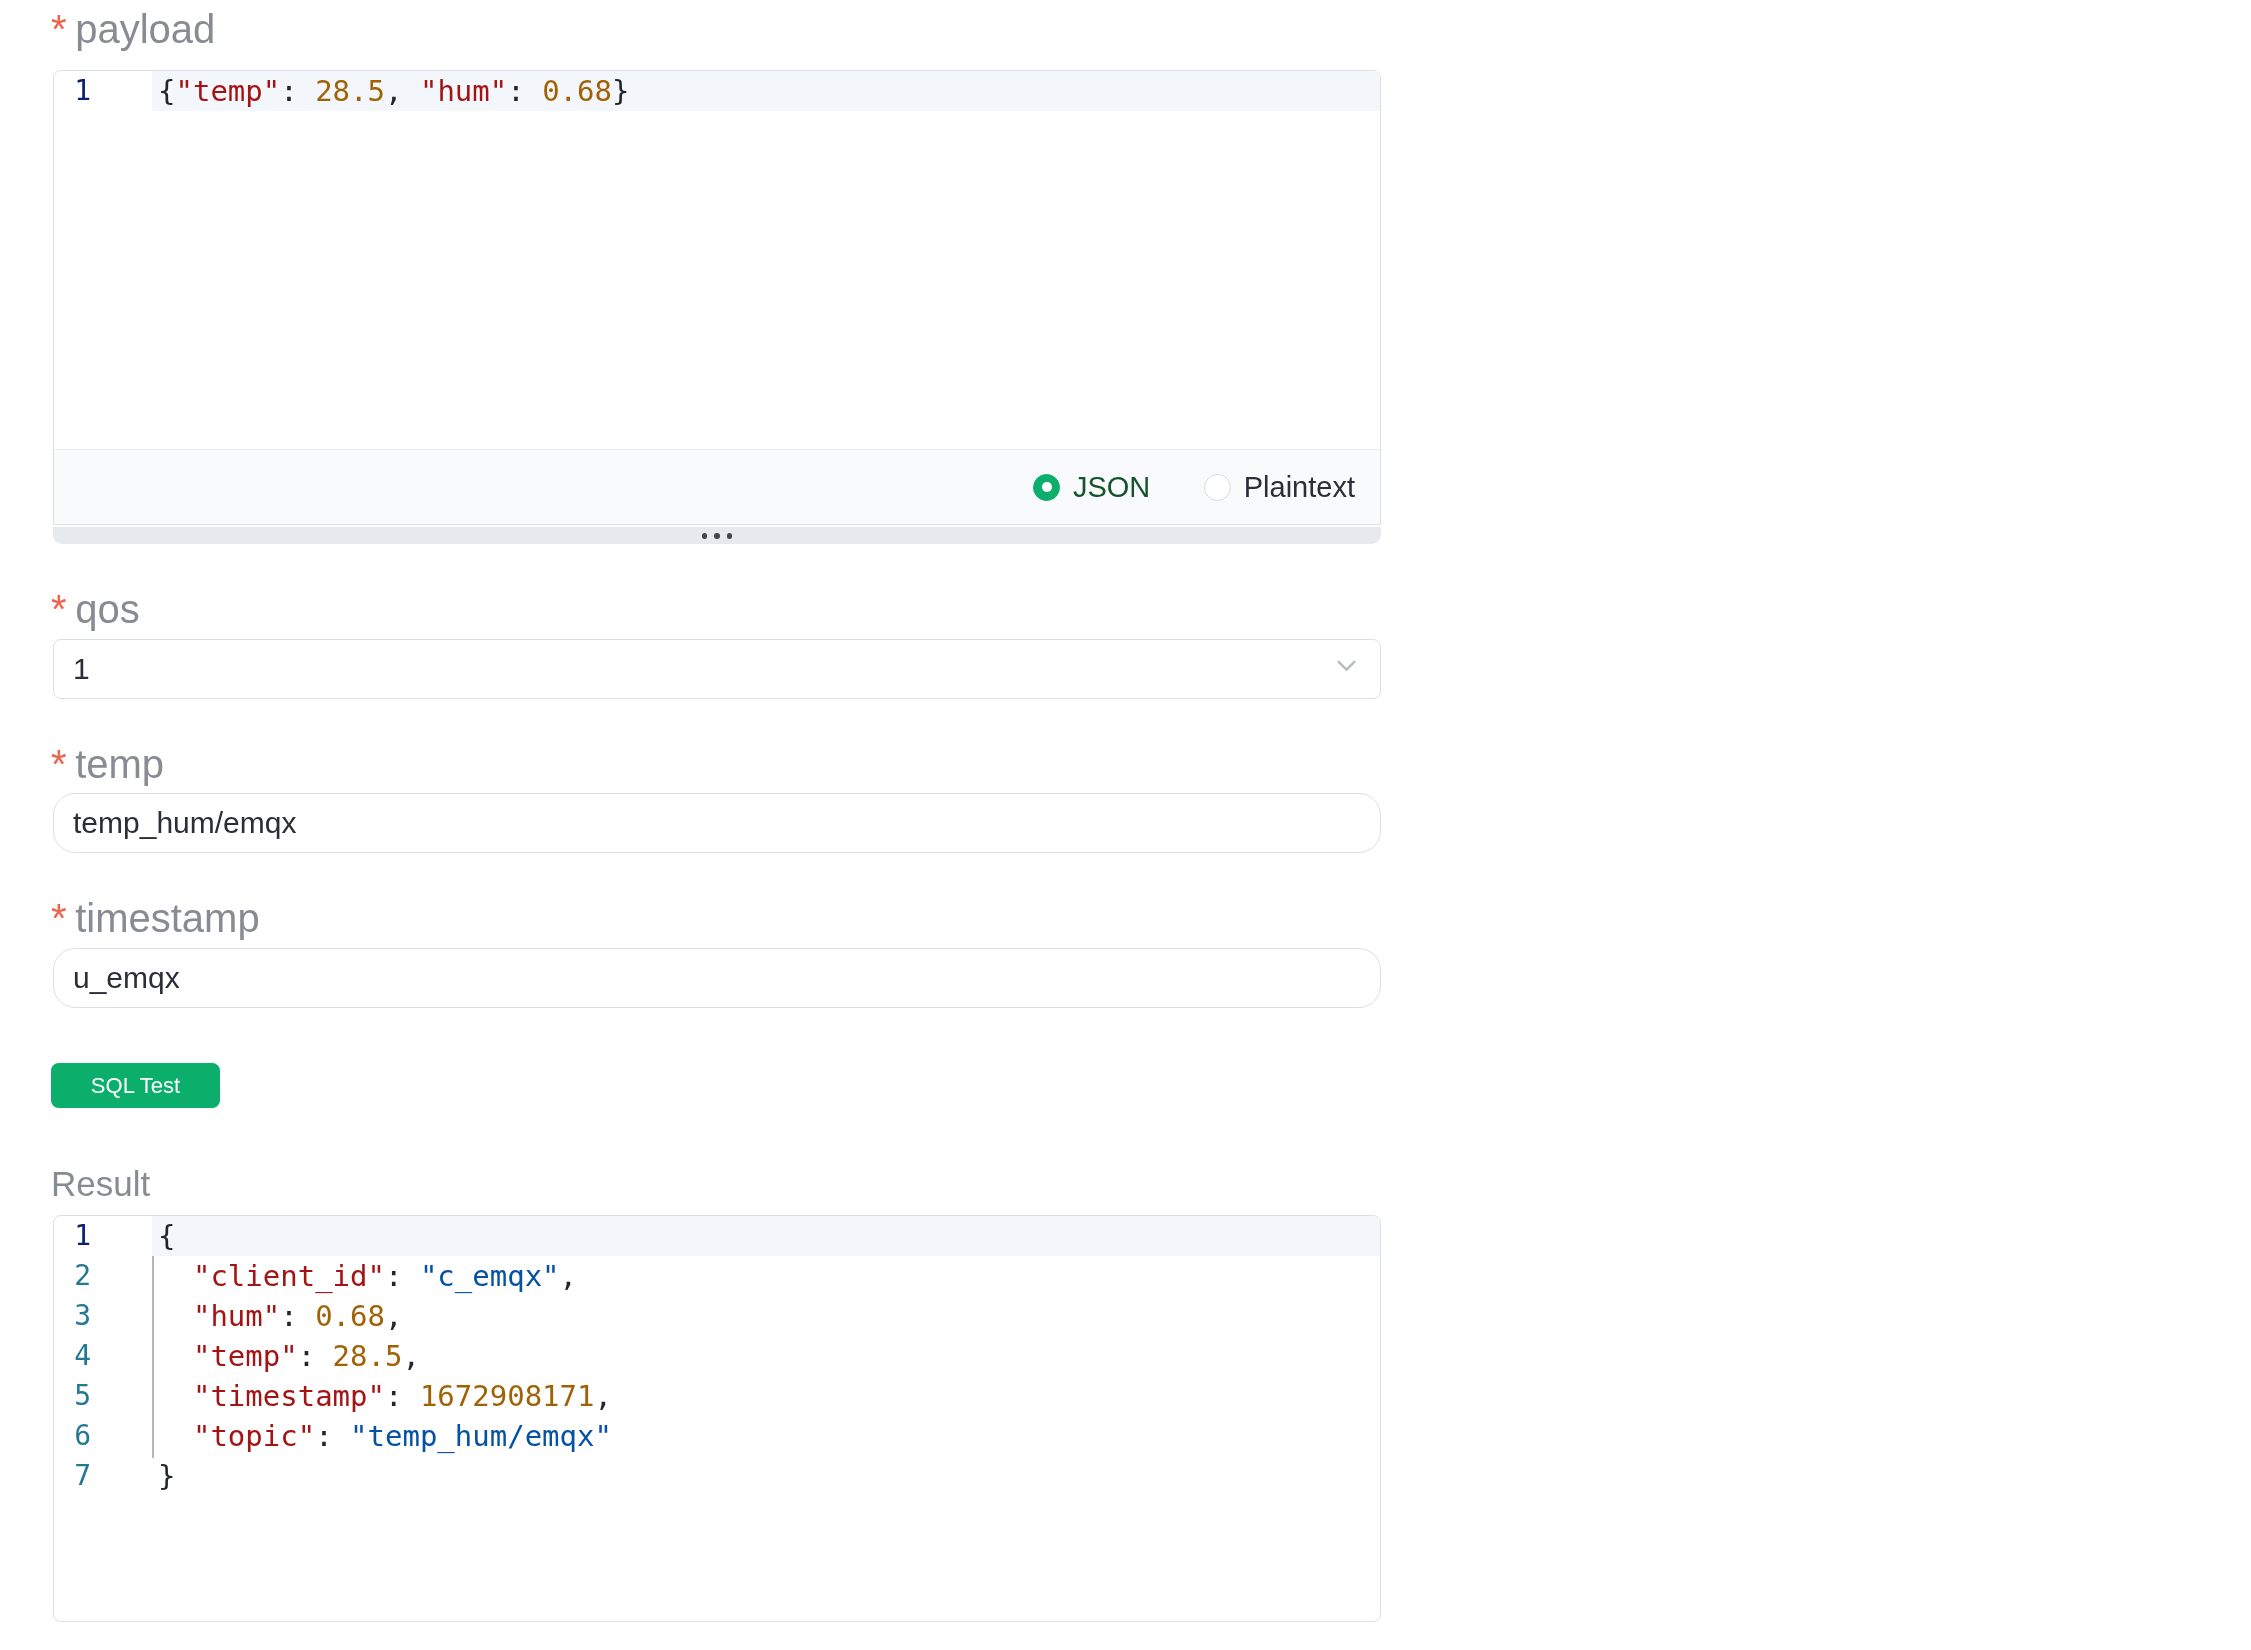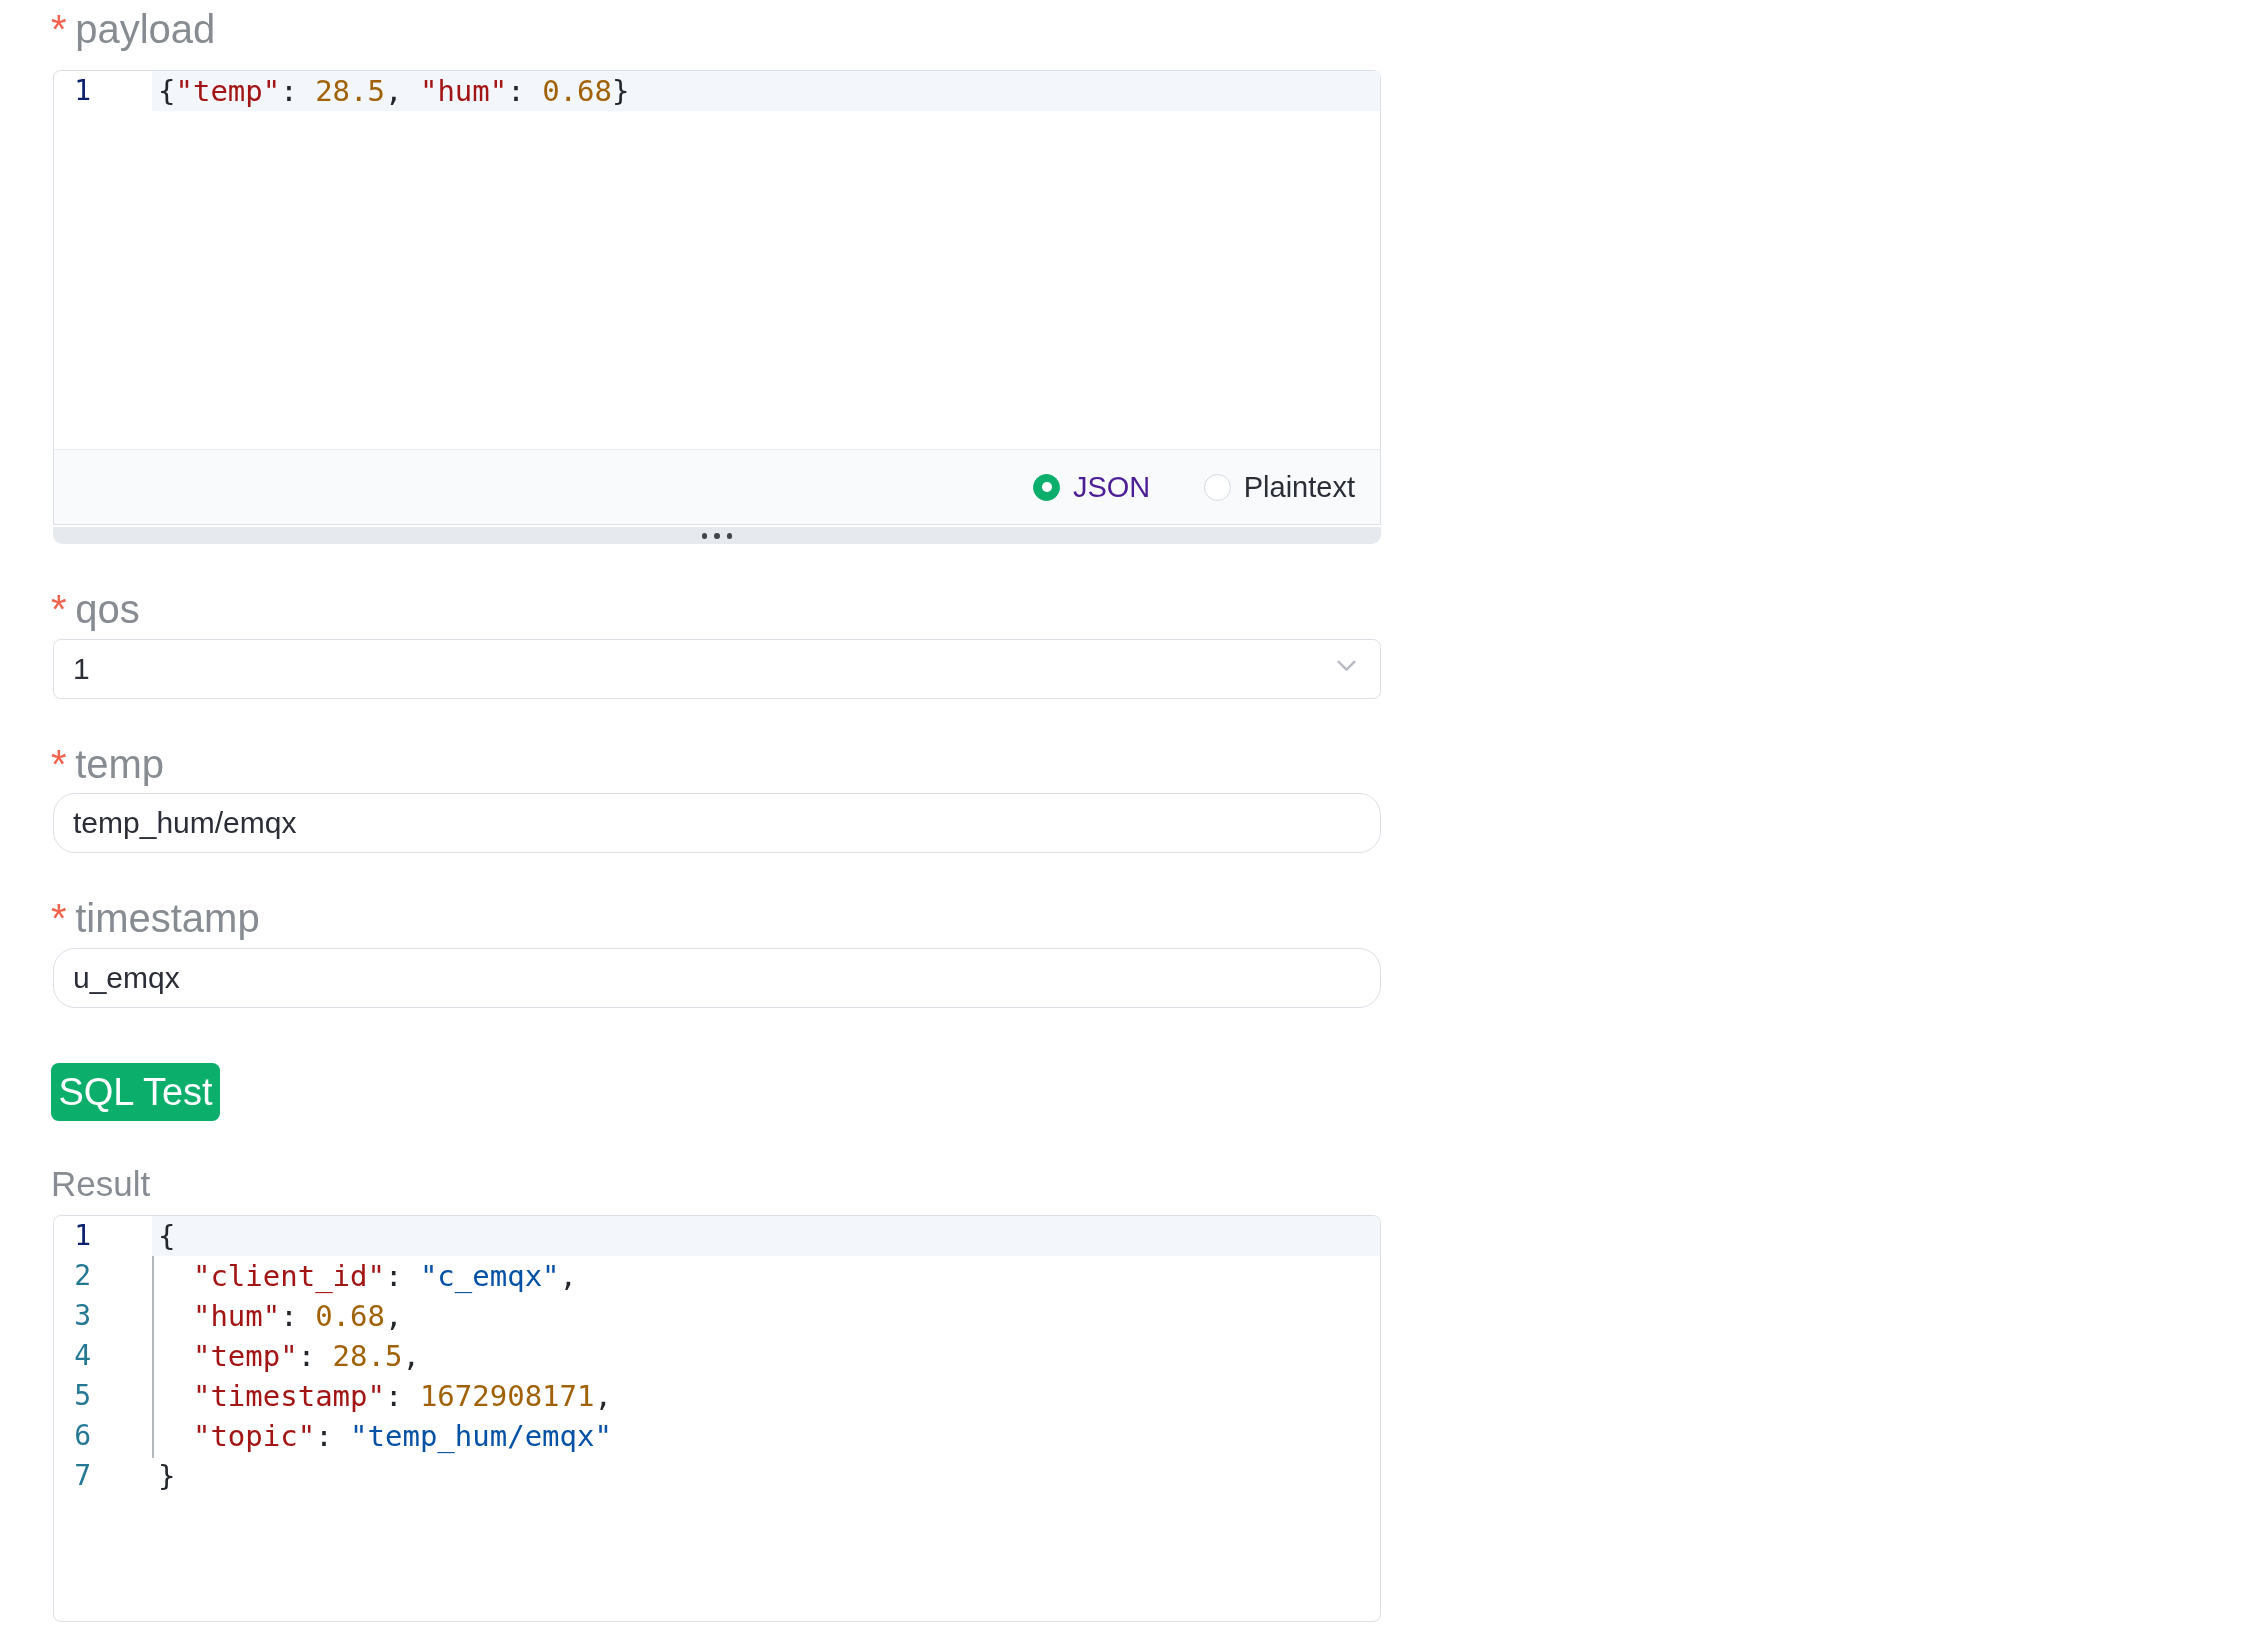--- a/index.html
+++ b/index.html
@@ -39,41 +39,41 @@
 
   
   .editor-footer{position:absolute;left:0;right:0;bottom:0;height:75px;background:#f8fafc;
         border-top:1px solid #e9edf1;display:flex;align-items:center;justify-content:flex-end;
         gap:54px;padding-right:25px;box-sizing:border-box;}
   .radio-item{display:flex;align-items:center;gap:12.5px;font-size:29px;color:#2b2e36;cursor:pointer;}
   .radio-circle{width:27px;height:27px;border-radius:50%;background:#fff;border:1.9px solid #d6dadf;
         box-sizing:border-box;display:flex;align-items:center;justify-content:center;flex:0 0 27px;}
   .radio-item.selected .radio-circle{background:#0cae6b;border-color:#0cae6b;}
   .radio-dot{width:9.6px;height:9.6px;border-radius:50%;background:#fff;}
-  .radio-item.selected .radio-label{color:#4c1d95;}
+  .radio-item.selected .radio-label{color:#14532d;}
 
   
   .resize-bar{position:absolute;left:53px;top:527px;width:1328px;height:17.3px;background:#e6e9ed;
         border-radius:0 0 9.6px 9.6px;display:flex;align-items:center;justify-content:center;gap:6.7px;
         cursor:row-resize;}
   .resize-dot{width:5.8px;height:5.8px;border-radius:50%;background:#41454c;}
 
   
   .control{position:absolute;left:53px;width:1328px;height:60px;box-sizing:border-box;
         border:1px solid #dcdfe6;border-radius:7.7px;background:#fff;font-size:30px;color:#2b2e36;
         font-family:"Liberation Sans",sans-serif;}
   .select-box{top:639px;display:flex;align-items:center;padding-left:19px;cursor:pointer;}
   .select-chevron{position:absolute;right:19px;top:50%;transform:translateY(-50%);}
   input.control{padding:0 0 0 19px;outline:none;border-radius:22px;}
   #topic-input{top:793px;}
   #username-input{top:948px;}
 
   
-  .btn-primary{position:absolute;left:51px;top:1063px;width:169px;height:58px;background:#0cae6b;
-        color:#ffffff;font-size:38px;border:none;border-radius:7.7px;cursor:pointer;
+  .btn-primary{position:absolute;left:51px;top:1063px;width:169px;height:45px;background:#0cae6b;
+        color:#ffffff;font-size:22px;border:none;border-radius:7.7px;cursor:pointer;
         font-family:"Liberation Sans",sans-serif;display:flex;align-items:center;justify-content:center;}
 </style>
 </head>
 <body>
 
 <div class="page">
 
   <div class="field-label" id="payload-label">
     <span class="req">*</span><span>payload</span>
   </div>

